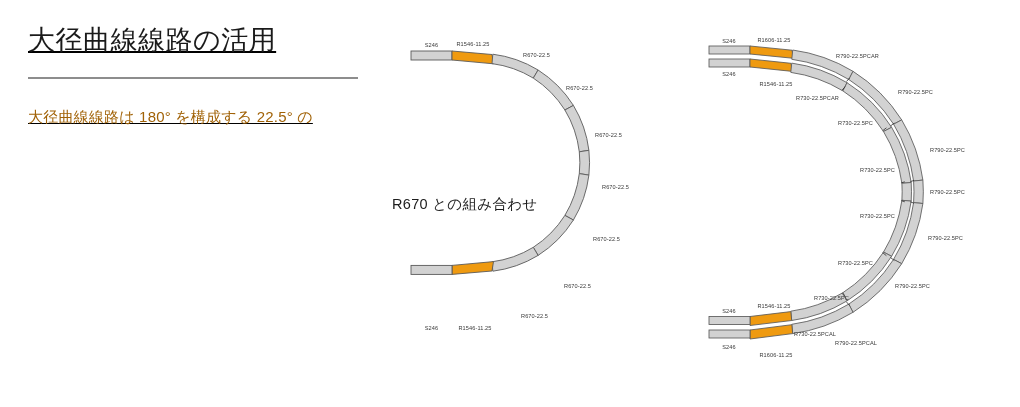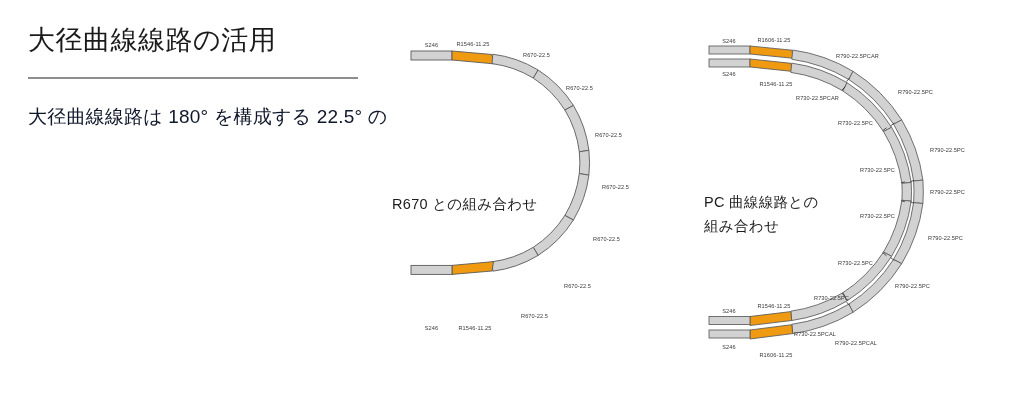--- a/index.html
+++ b/index.html
@@ -6,32 +6,32 @@
   body{
     width:1020px;height:407px;
     background:#ffffff;
     font-family:"Liberation Sans","DejaVu Sans",sans-serif;
     overflow:hidden;
     position:relative;
   }
   #stage{position:relative;width:1020px;height:407px;}
 
   
-  .left-col{position:absolute;left:28px;top:24px;width:350px;}
+  .left-col{position:absolute;left:28px;top:24px;width:350px;text-decoration:underline;}
   .title{
     font-size:27px;line-height:1.25;color:#1a1a1a;
     font-weight:400;letter-spacing:.5px;white-space:nowrap;
   }
   .rule{
     margin-top:19px;width:330px;height:0;
     border-top:2px solid #8d8d8d;
   }
   .body-block{margin-top:26px;}
   .body-line{
-    font-size:19px;line-height:23px;color:#0f172a;
+    font-size:15px;line-height:23px;color:#a16207;
     letter-spacing:.2px;white-space:nowrap;
   }
   .body-gap{height:23px;}
 
   
   .diagram{position:absolute;top:0;}
   #diagram-r670{left:380px;width:300px;height:407px;}
   #diagram-pc{left:690px;width:330px;height:407px;}
 
   .caption{
@@ -176,18 +176,14 @@
       <text class="lbl" x="205" y="288" text-anchor="start">R790-22.5PC</text>
       <text class="lbl" x="145" y="345" text-anchor="start">R790-22.5PCAL</text>
 
       <text class="lbl" x="39" y="313" text-anchor="middle">S246</text>
       <text class="lbl" x="84" y="308" text-anchor="middle">R1546-11.25</text>
       <text class="lbl" x="39" y="349" text-anchor="middle">S246</text>
       <text class="lbl" x="86" y="357" text-anchor="middle">R1606-11.25</text>
     </svg>
   </div>
 
-  <div class="caption" id="caption-pc">
-    <div>PC 曲線線路との</div>
-    <div>組み合わせ</div>
-  </div>
 
 </div>
 
 </body></html>

